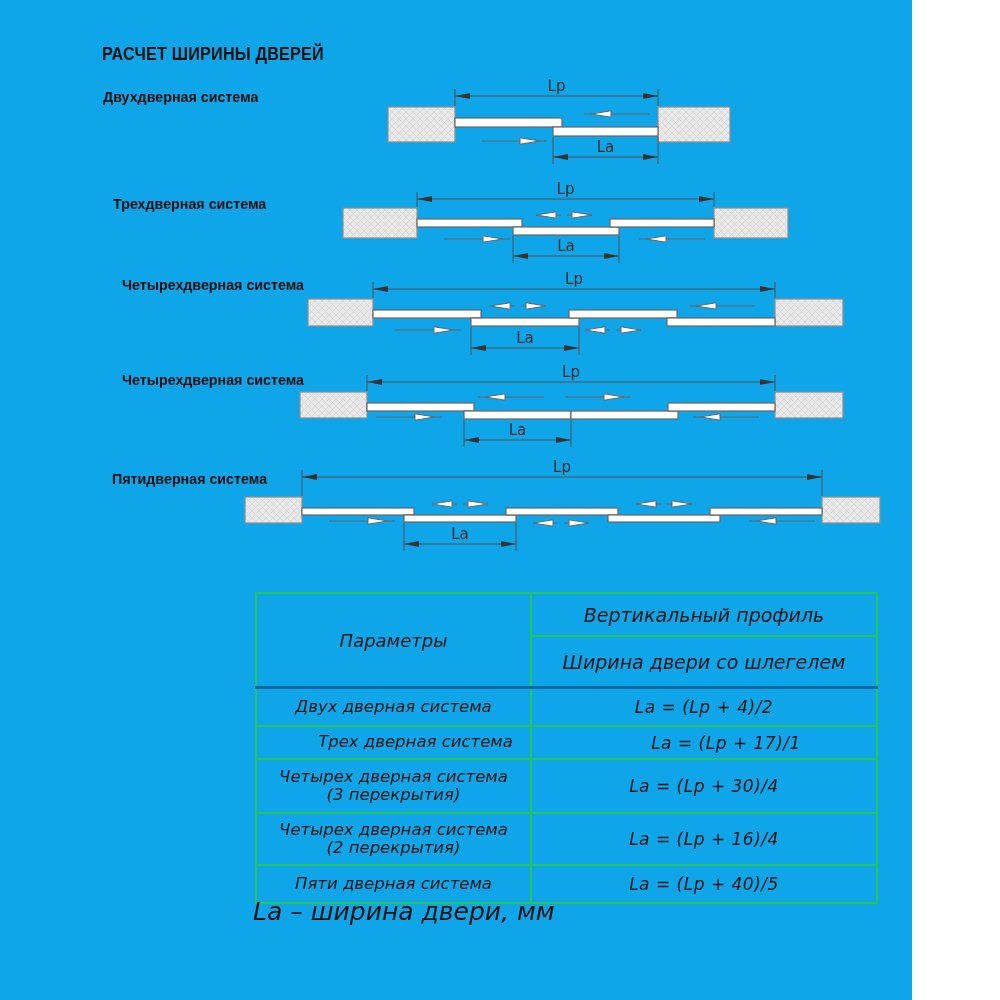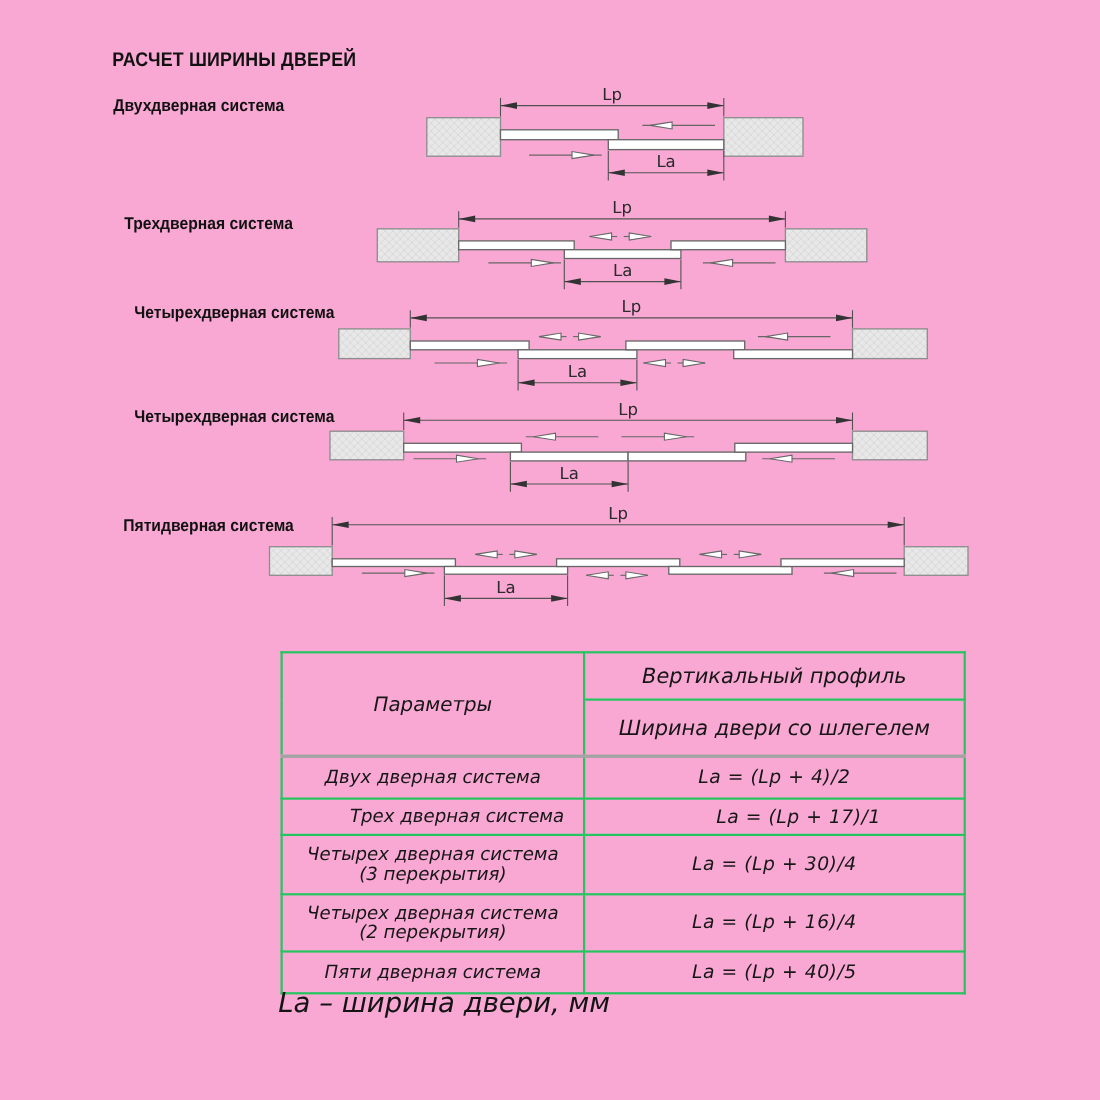--- a/index.html
+++ b/index.html
@@ -1,35 +1,35 @@
 <!DOCTYPE html>
 <html><head>
 <meta charset="utf-8">
 <style>
   html,body{margin:0;padding:0;background:#ffffff;}
-  .page{position:relative;width:1000px;height:1000px;background:#f9a8d4;overflow:hidden;
+  .page{position:relative;width:912px;height:1000px;background:#0ea5e9;overflow:hidden;
         font-family:"Liberation Sans",sans-serif;}
   .title{position:absolute;left:102px;top:44px;font-size:18px;font-weight:700;color:#111;
          letter-spacing:.2px;transform:scaleX(.9);transform-origin:0 0;white-space:nowrap;}
   .syslabel{position:absolute;font-size:15.5px;font-weight:700;color:#111;
             transform:scaleX(.92);transform-origin:0 0;white-space:nowrap;}
   svg.diagrams{position:absolute;left:0;top:0;}
 
   table.params{position:absolute;left:255px;top:592px;border-collapse:collapse;table-layout:fixed;
                font-family:"DejaVu Sans",sans-serif;font-style:italic;color:#161616;}
   table.params td{border:2px solid #22c55e;text-align:center;vertical-align:middle;padding:0 4px;}
   td.c1{width:221px;}
   td.c2{width:292px;}
   td.hdr{font-size:19px;}
   td.hdr-top{height:41px;}
   td.hdr-bot{height:49px;}
   td.param-hdr{font-size:18px;}
   td.sysname{font-size:16.5px;white-space:pre-line;line-height:1.12;}
   td.formula{font-size:17px;letter-spacing:.5px;}
-  tbody tr:first-child td{border-top:3px solid #a3a3a3;}
+  tbody tr:first-child td{border-top:3px solid #0369a1;}
   tbody tr:nth-child(1) td{height:36px;}
   tbody tr:nth-child(2) td{height:31px;padding-left:48px;}
   tbody tr:nth-child(3) td{height:52px;}
   tbody tr:nth-child(4) td{height:50px;}
   tbody tr:nth-child(5) td{height:36px;margin-left:35px;}
 
   .legend{position:absolute;left:253px;top:897px;font-family:"DejaVu Sans",sans-serif;
           font-style:italic;font-size:25px;color:#141414;}
   .legend div{height:40px;white-space:nowrap;}
 </style>

